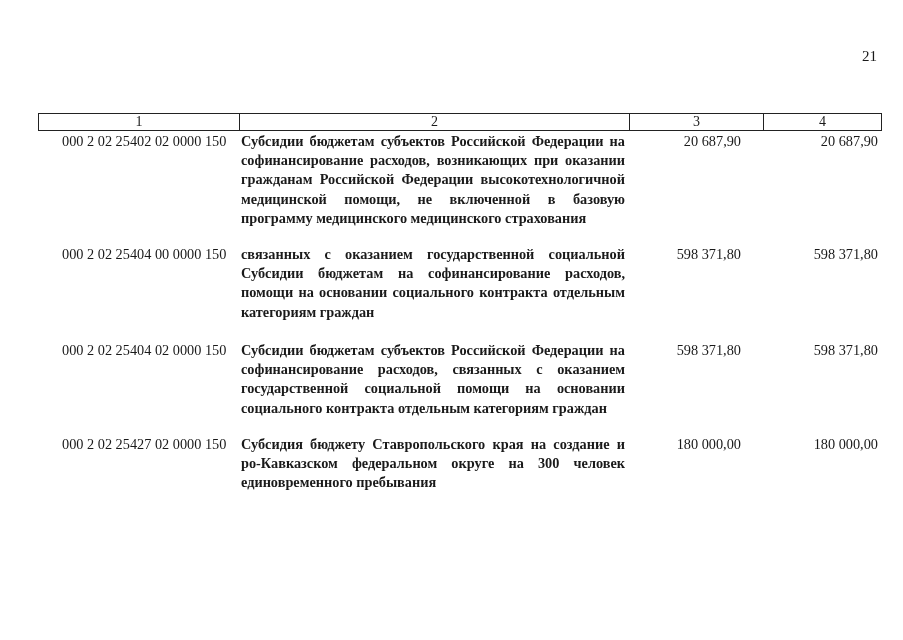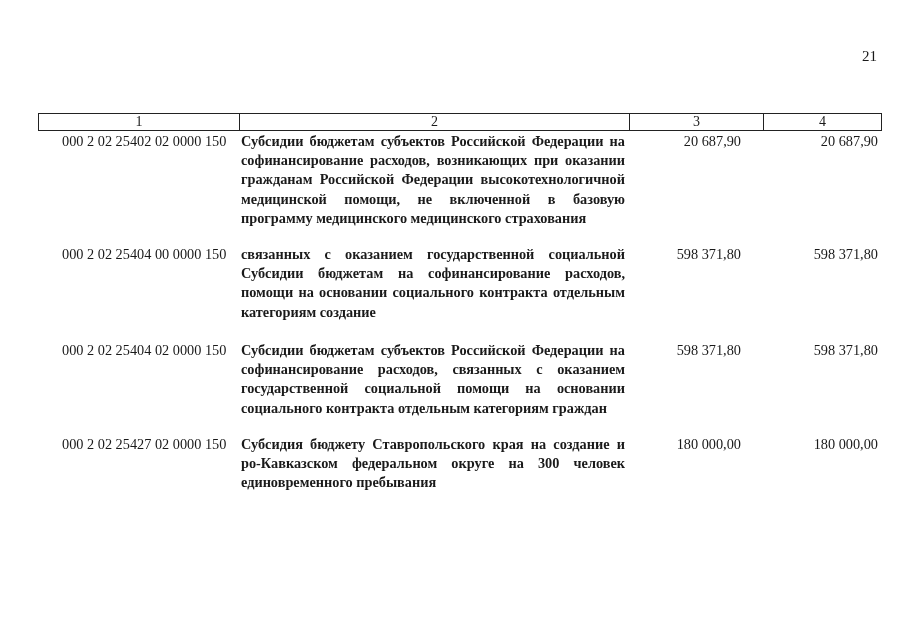--- a/index.html
+++ b/index.html
@@ -43,21 +43,21 @@
   <span class="v3">20 687,90</span>
   <span class="v4">20 687,90</span>
 </div>
 
 <div class="row" style="top:245px;">
   <span class="code">000 2 02 25404 00 0000 150</span>
   <div class="desc">
     <span class="line">связанных с оказанием государственной социальной</span>
     <span class="line">Субсидии бюджетам на софинансирование расходов,</span>
     <span class="line">помощи на основании социального контракта отдельным</span>
-    <span class="line last">категориям создание</span>
+    <span class="line last">категориям граждан</span>
   </div>
   <span class="v3">598 371,80</span>
   <span class="v4">598 371,80</span>
 </div>
 
 <div class="row" style="top:341px;">
   <span class="code">000 2 02 25404 02 0000 150</span>
   <div class="desc">
     <span class="line">Субсидии бюджетам субъектов Российской Федерации на</span>
     <span class="line">софинансирование расходов, связанных с оказанием</span>

